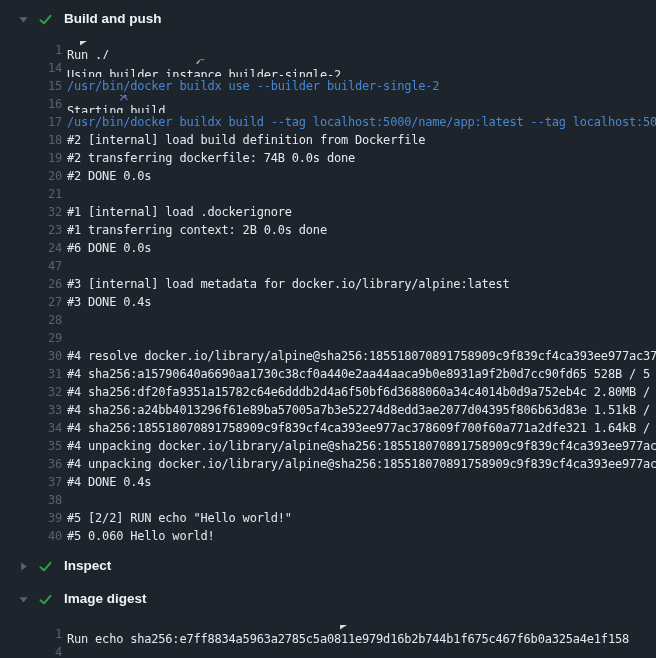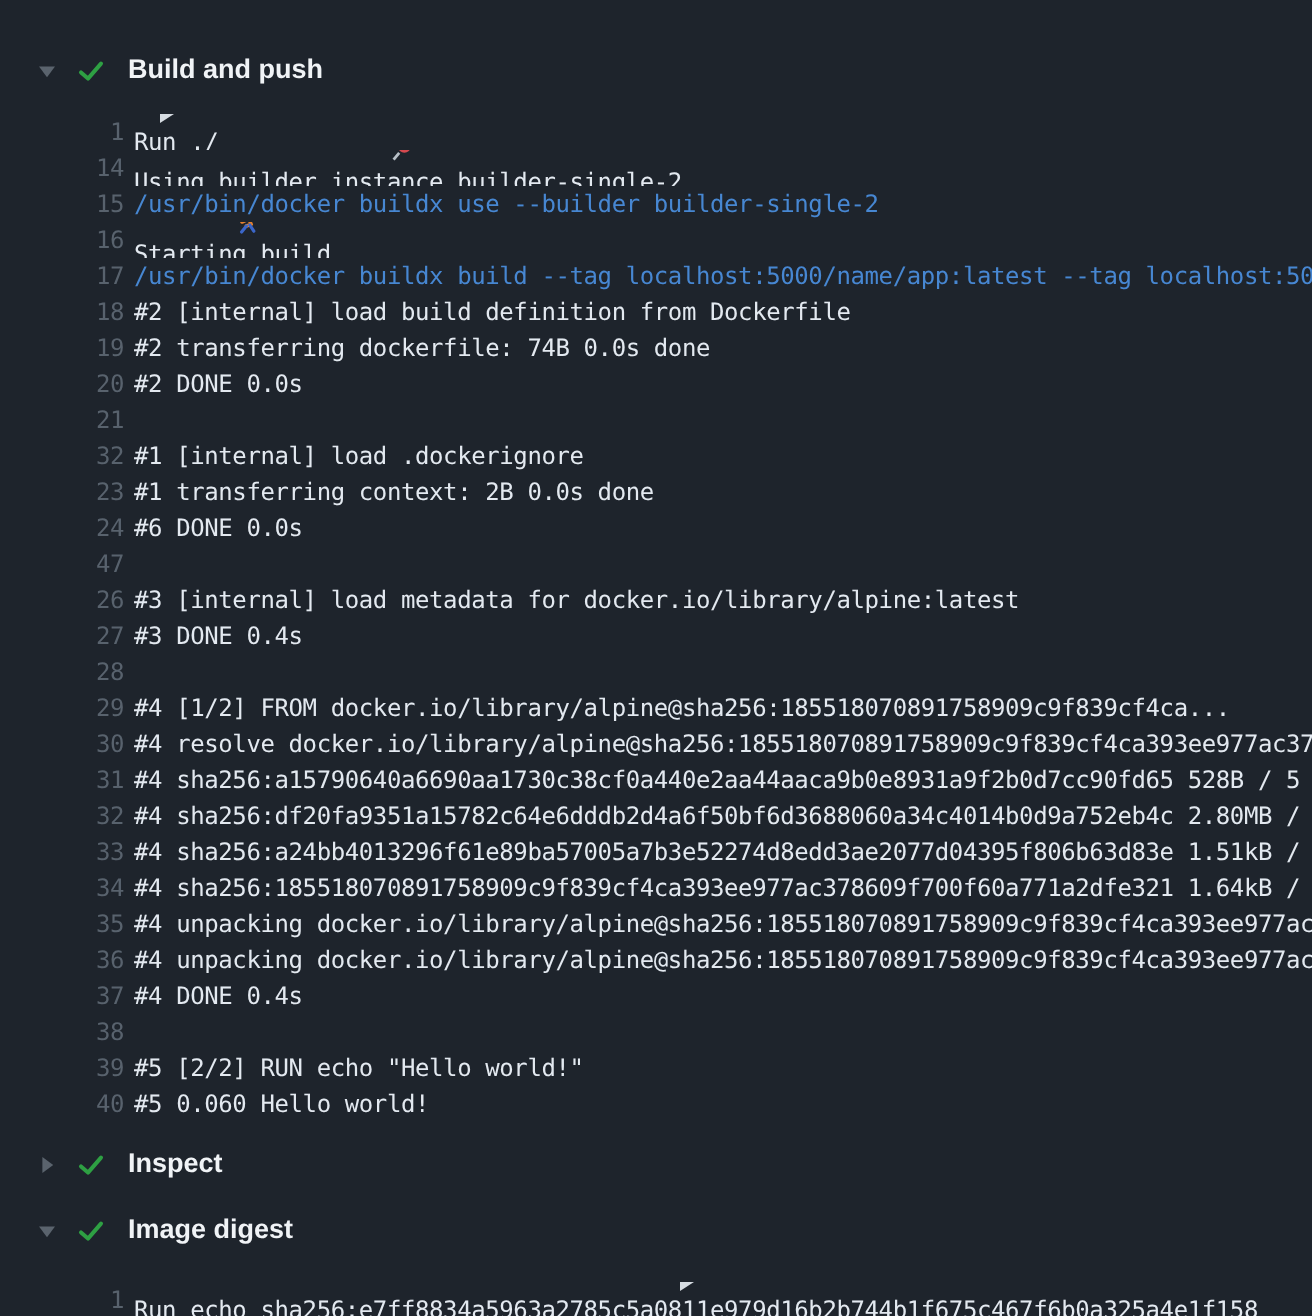--- a/index.html
+++ b/index.html
@@ -12,21 +12,21 @@
     --chevron_gray:#5a636d;
   }
   *{box-sizing:border-box;}
   html,body{margin:0;padding:0;}
   body{
     width:656px;height:658px;overflow:hidden;
     background:var(--background);
   }
   .log-viewer{
     width:656px;height:658px;
-    padding-top:22px;
+    padding-top:6px;
     font-family:"DejaVu Sans Mono","Liberation Mono",monospace;
     font-size:12px;letter-spacing:-0.2px;line-height:18px;
     color:var(--log_text);
   }
   .section-header{
     display:flex;align-items:center;height:26px;
     padding-left:17px;cursor:pointer;
   }
   .chev{width:13px;height:13px;display:inline-flex;align-items:center;justify-content:center;flex:0 0 13px;}
   .check{margin-left:8px;width:15px;height:15px;display:inline-flex;align-items:center;justify-content:center;}
@@ -98,21 +98,21 @@
         <div class="log-line"><span class="line-num">19</span><span class="line-text"><span class="txt">#2 transferring dockerfile: 74B 0.0s done</span></span></div>
         <div class="log-line"><span class="line-num">20</span><span class="line-text"><span class="txt">#2 DONE 0.0s</span></span></div>
         <div class="log-line"><span class="line-num">21</span><span class="line-text"><span class="txt"></span></span></div>
         <div class="log-line"><span class="line-num">32</span><span class="line-text"><span class="txt">#1 [internal] load .dockerignore</span></span></div>
         <div class="log-line"><span class="line-num">23</span><span class="line-text"><span class="txt">#1 transferring context: 2B 0.0s done</span></span></div>
         <div class="log-line"><span class="line-num">24</span><span class="line-text"><span class="txt">#6 DONE 0.0s</span></span></div>
         <div class="log-line"><span class="line-num">47</span><span class="line-text"><span class="txt"></span></span></div>
         <div class="log-line"><span class="line-num">26</span><span class="line-text"><span class="txt">#3 [internal] load metadata for docker.io/library/alpine:latest</span></span></div>
         <div class="log-line"><span class="line-num">27</span><span class="line-text"><span class="txt">#3 DONE 0.4s</span></span></div>
         <div class="log-line"><span class="line-num">28</span><span class="line-text"><span class="txt"></span></span></div>
-        <div class="log-line"><span class="line-num">29</span><span class="line-text"><span class="txt">#4 [1/2] FROM docker.io/library/alpine@sha256:185518070891758909c9f839cf4ca...</span></span></div>
+        <div class="log-line"><span class="line-num">29</span></div>
         <div class="log-line"><span class="line-num">30</span><span class="line-text"><span class="txt">#4 resolve docker.io/library/alpine@sha256:185518070891758909c9f839cf4ca393ee977ac37</span></span></div>
         <div class="log-line"><span class="line-num">31</span><span class="line-text"><span class="txt">#4 sha256:a15790640a6690aa1730c38cf0a440e2aa44aaca9b0e8931a9f2b0d7cc90fd65 528B / 5</span></span></div>
         <div class="log-line"><span class="line-num">32</span><span class="line-text"><span class="txt">#4 sha256:df20fa9351a15782c64e6dddb2d4a6f50bf6d3688060a34c4014b0d9a752eb4c 2.80MB / </span></span></div>
         <div class="log-line"><span class="line-num">33</span><span class="line-text"><span class="txt">#4 sha256:a24bb4013296f61e89ba57005a7b3e52274d8edd3ae2077d04395f806b63d83e 1.51kB / </span></span></div>
         <div class="log-line"><span class="line-num">34</span><span class="line-text"><span class="txt">#4 sha256:185518070891758909c9f839cf4ca393ee977ac378609f700f60a771a2dfe321 1.64kB / </span></span></div>
         <div class="log-line"><span class="line-num">35</span><span class="line-text"><span class="txt">#4 unpacking docker.io/library/alpine@sha256:185518070891758909c9f839cf4ca393ee977ac</span></span></div>
         <div class="log-line"><span class="line-num">36</span><span class="line-text"><span class="txt">#4 unpacking docker.io/library/alpine@sha256:185518070891758909c9f839cf4ca393ee977ac</span></span></div>
         <div class="log-line"><span class="line-num">37</span><span class="line-text"><span class="txt">#4 DONE 0.4s</span></span></div>
         <div class="log-line"><span class="line-num">38</span><span class="line-text"><span class="txt"></span></span></div>
         <div class="log-line"><span class="line-num">39</span><span class="line-text"><span class="txt">#5 [2/2] RUN echo "Hello world!"</span></span></div>

